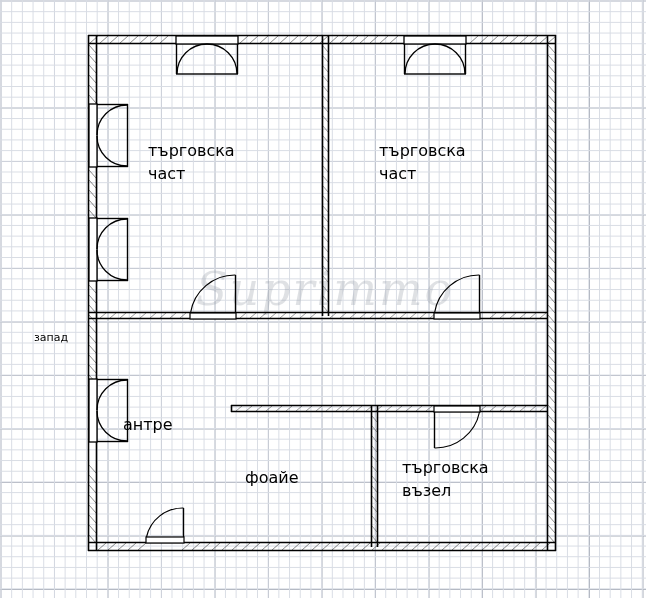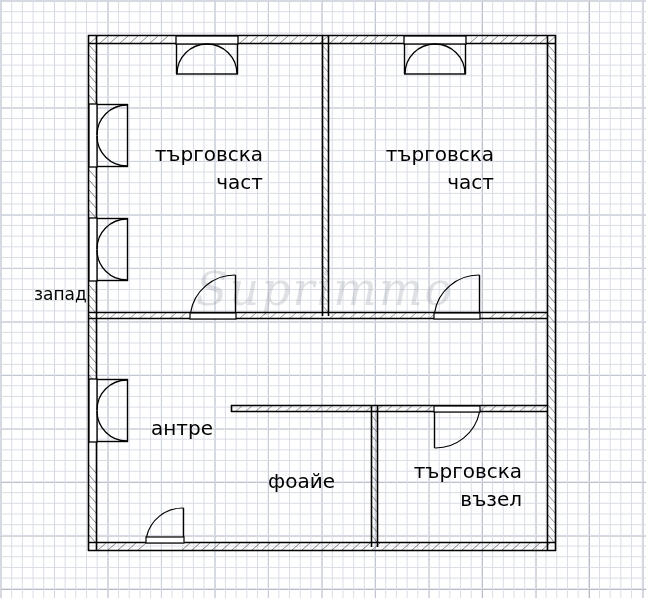--- a/index.html
+++ b/index.html
@@ -70,33 +70,34 @@
   
   .plan-svg {
     position: absolute;
     left: 0;
     top: 0;
   }
 
   
   .room-label {
     position: absolute;
-    text-align: right;
+    text-align: left;
     color: #000000;
-    font-size: 20px;
+    font-size: 16px;
     line-height: 1.42;
     white-space: pre-line;
     font-family: "DejaVu Sans", "Liberation Sans", sans-serif;
   }
   .dir-label {
     position: absolute;
     color: #000000;
-    font-size: 17px;
+    font-size: 11px;
     font-family: "DejaVu Sans", "Liberation Sans", sans-serif;
     white-space: nowrap;
+    margin-top: 47px;
   }
 </style>
 </head>
 <body>
 
 <div id="plan-root">
 
   <div class="grid-layer"></div>
 
   <div class="watermark-layer">

